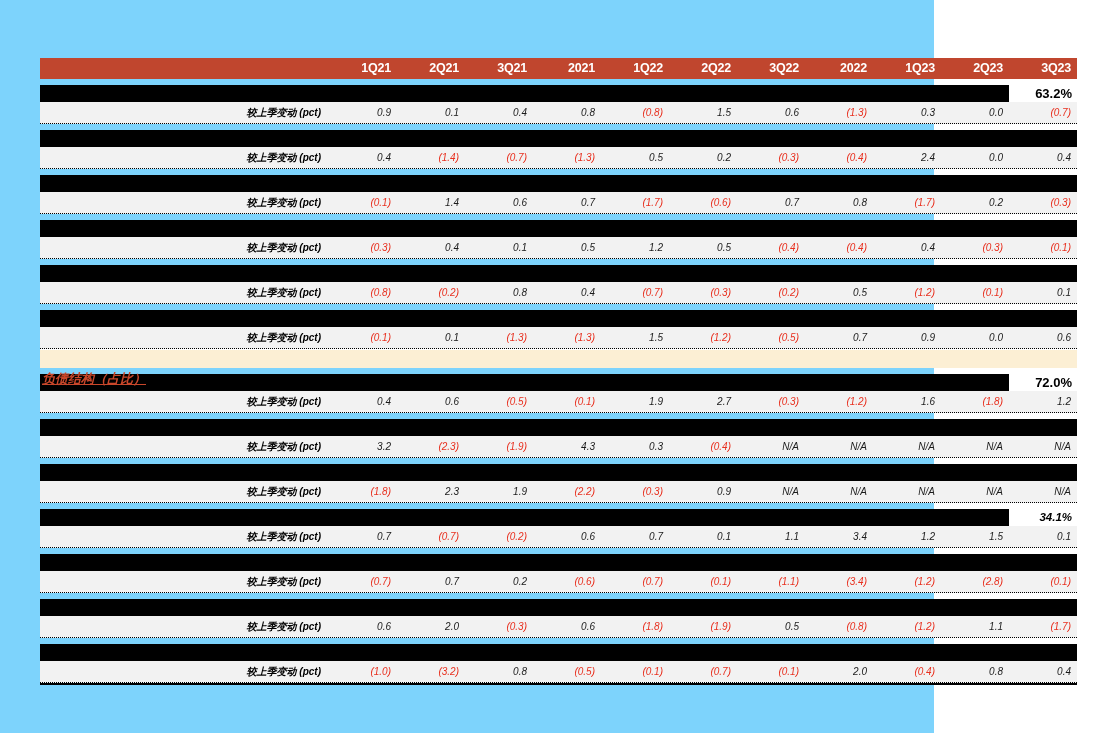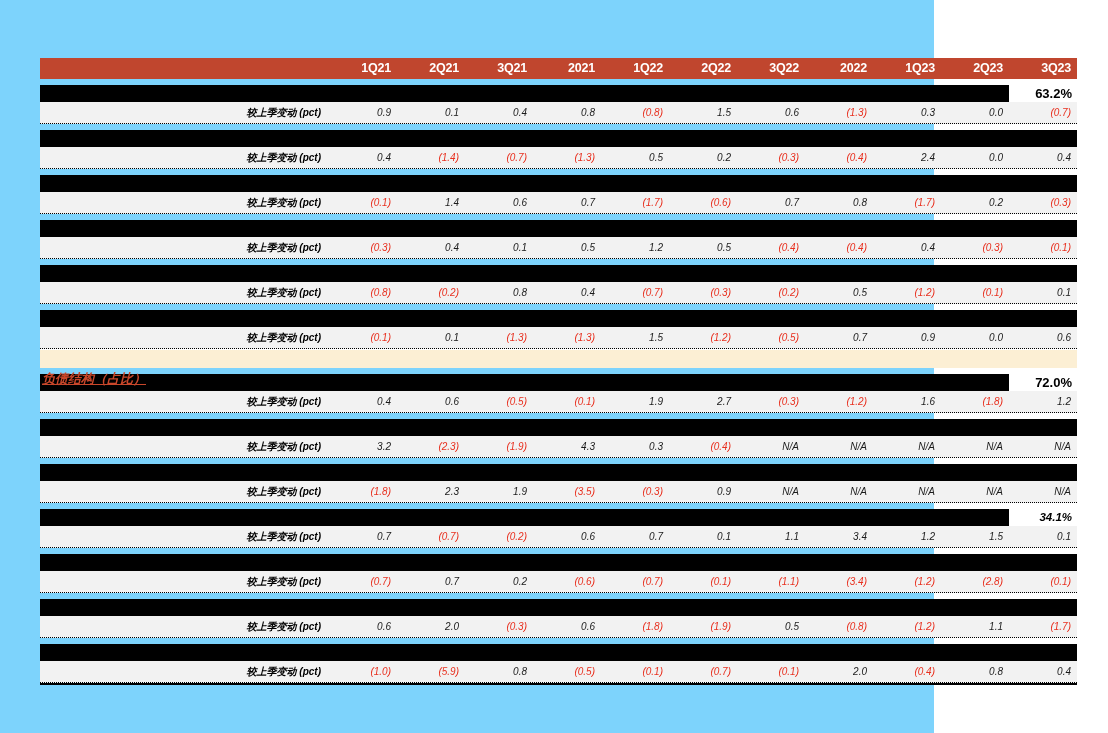--- a/index.html
+++ b/index.html
@@ -213,21 +213,21 @@
         <div class="val">N/A</div>
         <div class="val">N/A</div>
       </div>
       <div class="spacer"></div>
       <div class="black-row"></div>
       <div class="gray-row">
         <div class="row-label">较上季变动 (pct)</div>
         <div class="val neg">(1.8)</div>
         <div class="val">2.3</div>
         <div class="val">1.9</div>
-        <div class="val neg">(3.5)</div>
+        <div class="val neg">(2.2)</div>
         <div class="val neg">(0.3)</div>
         <div class="val">0.9</div>
         <div class="val">N/A</div>
         <div class="val">N/A</div>
         <div class="val">N/A</div>
         <div class="val">N/A</div>
         <div class="val">N/A</div>
       </div>
       <div class="spacer"></div>
       <div class="black-row">
@@ -277,21 +277,21 @@
         <div class="val neg">(0.8)</div>
         <div class="val neg">(1.2)</div>
         <div class="val">1.1</div>
         <div class="val neg">(1.7)</div>
       </div>
       <div class="spacer"></div>
       <div class="black-row"></div>
       <div class="gray-row">
         <div class="row-label">较上季变动 (pct)</div>
         <div class="val neg">(1.0)</div>
-        <div class="val neg">(5.9)</div>
+        <div class="val neg">(3.2)</div>
         <div class="val">0.8</div>
         <div class="val neg">(0.5)</div>
         <div class="val neg">(0.1)</div>
         <div class="val neg">(0.7)</div>
         <div class="val neg">(0.1)</div>
         <div class="val">2.0</div>
         <div class="val neg">(0.4)</div>
         <div class="val">0.8</div>
         <div class="val">0.4</div>
       </div>

